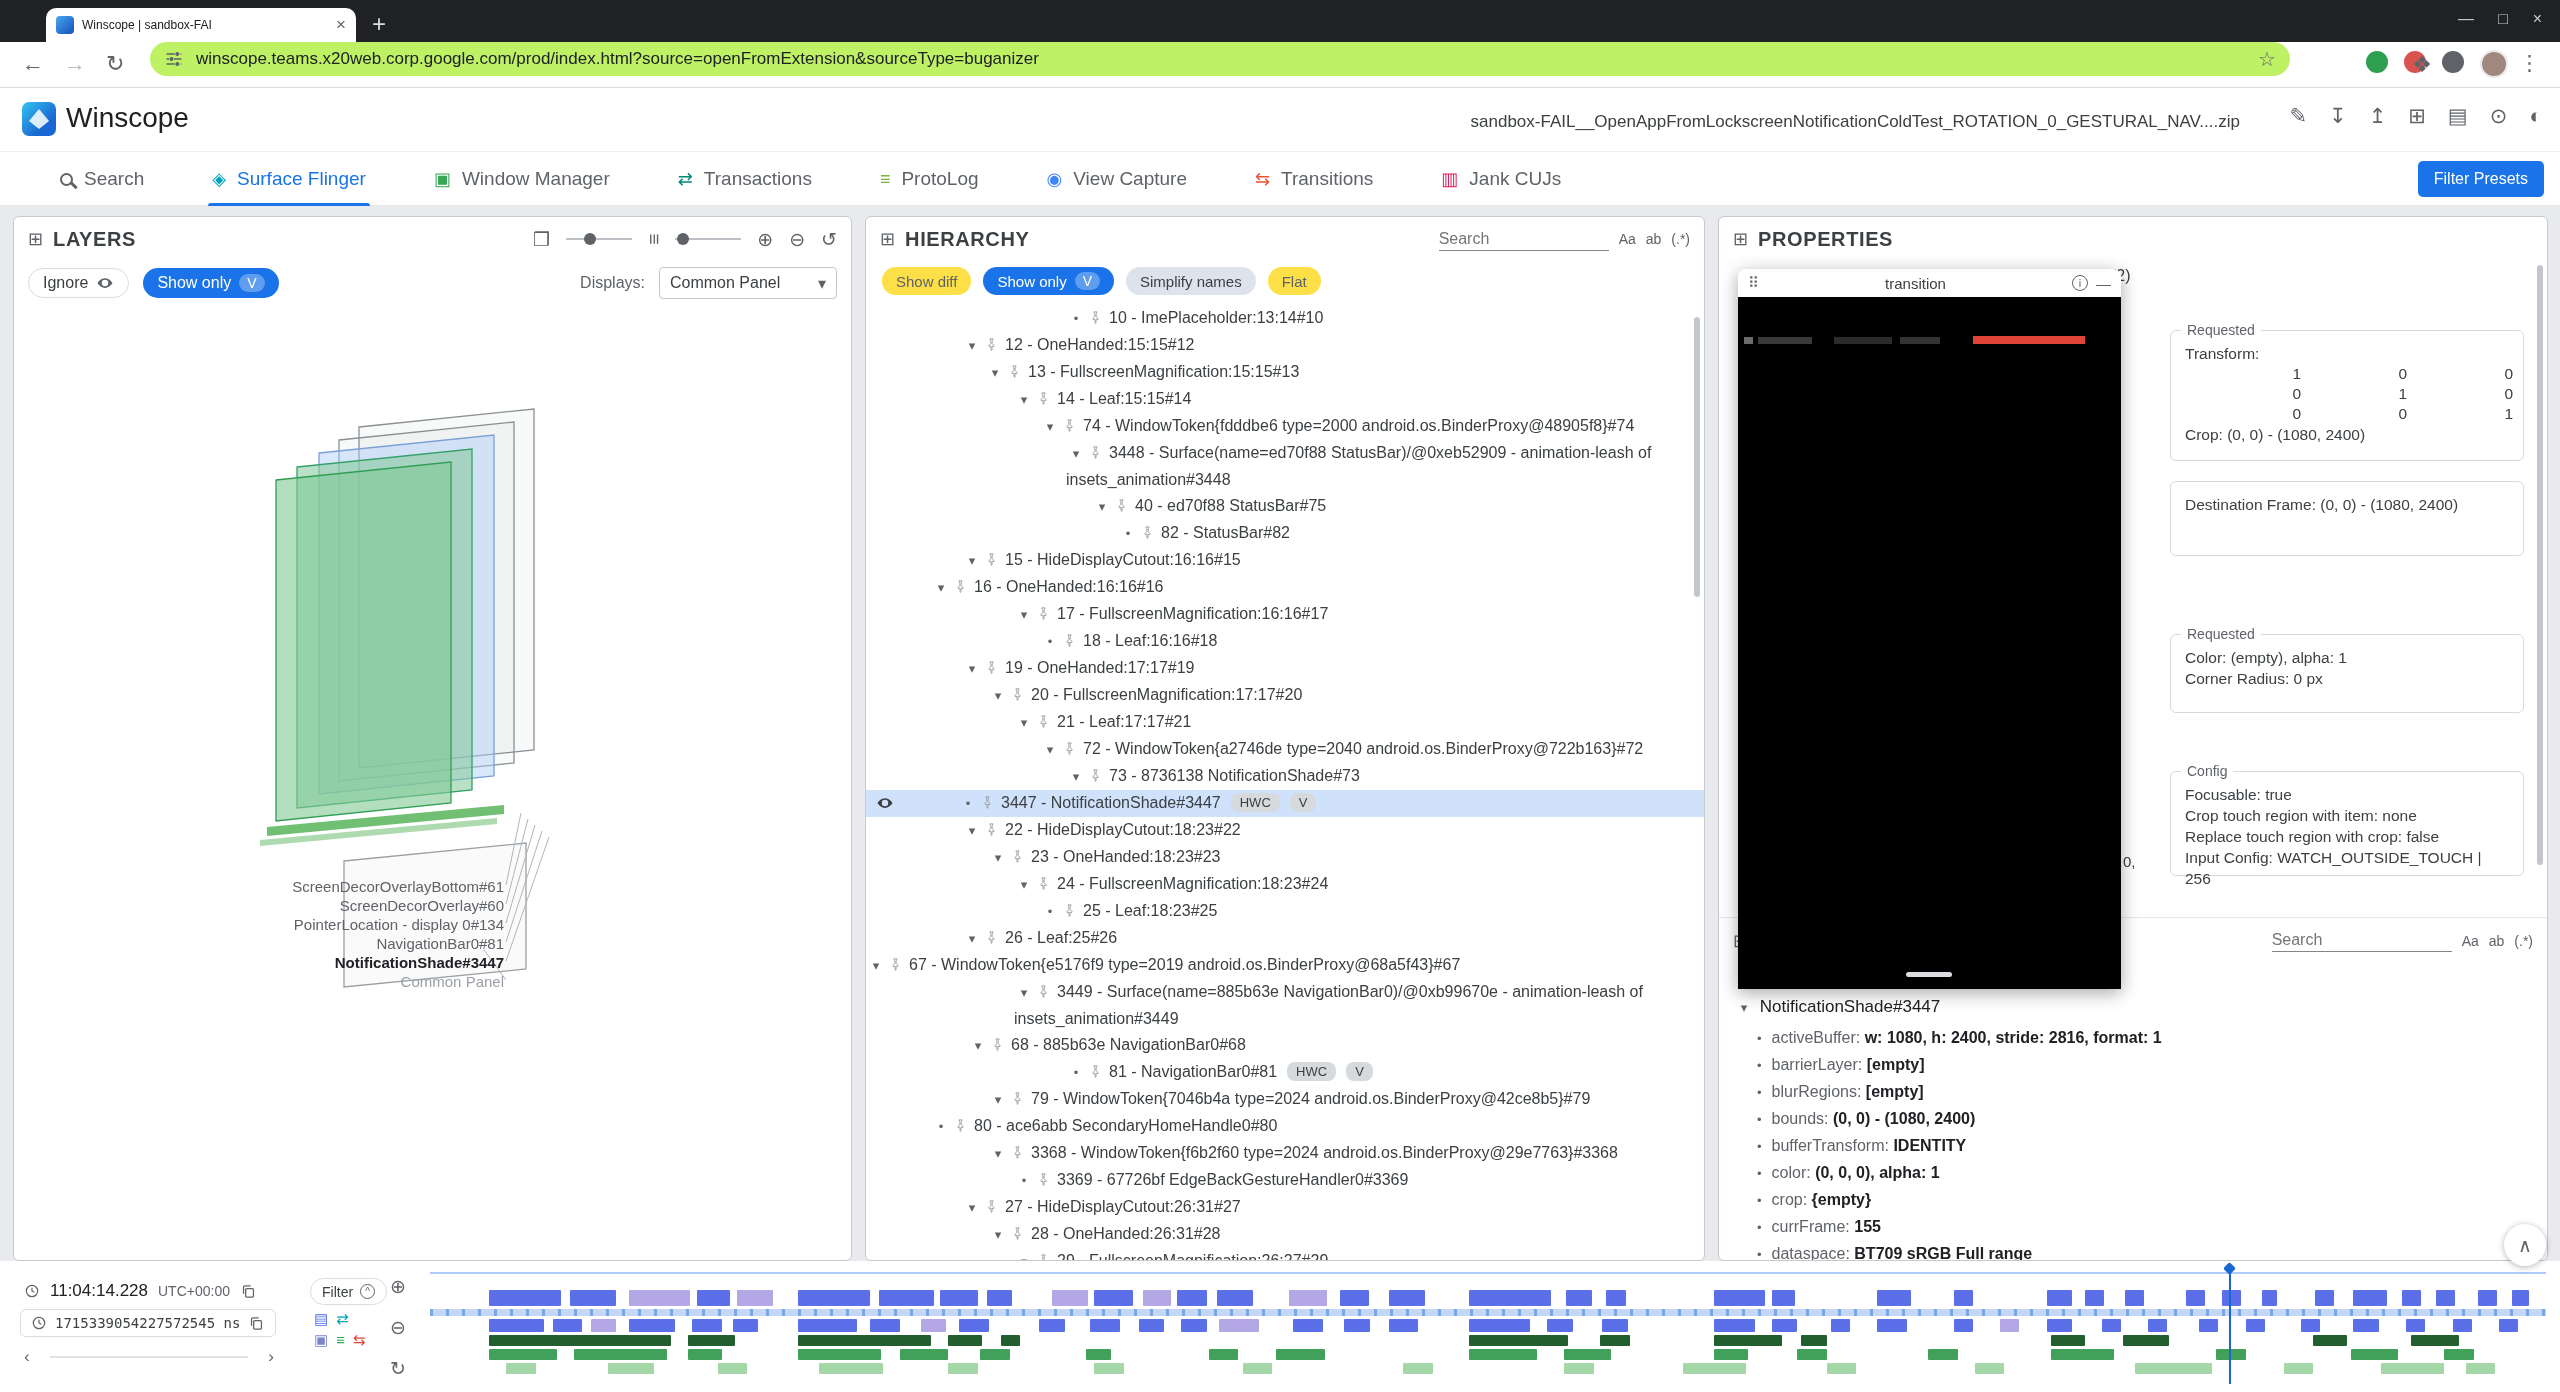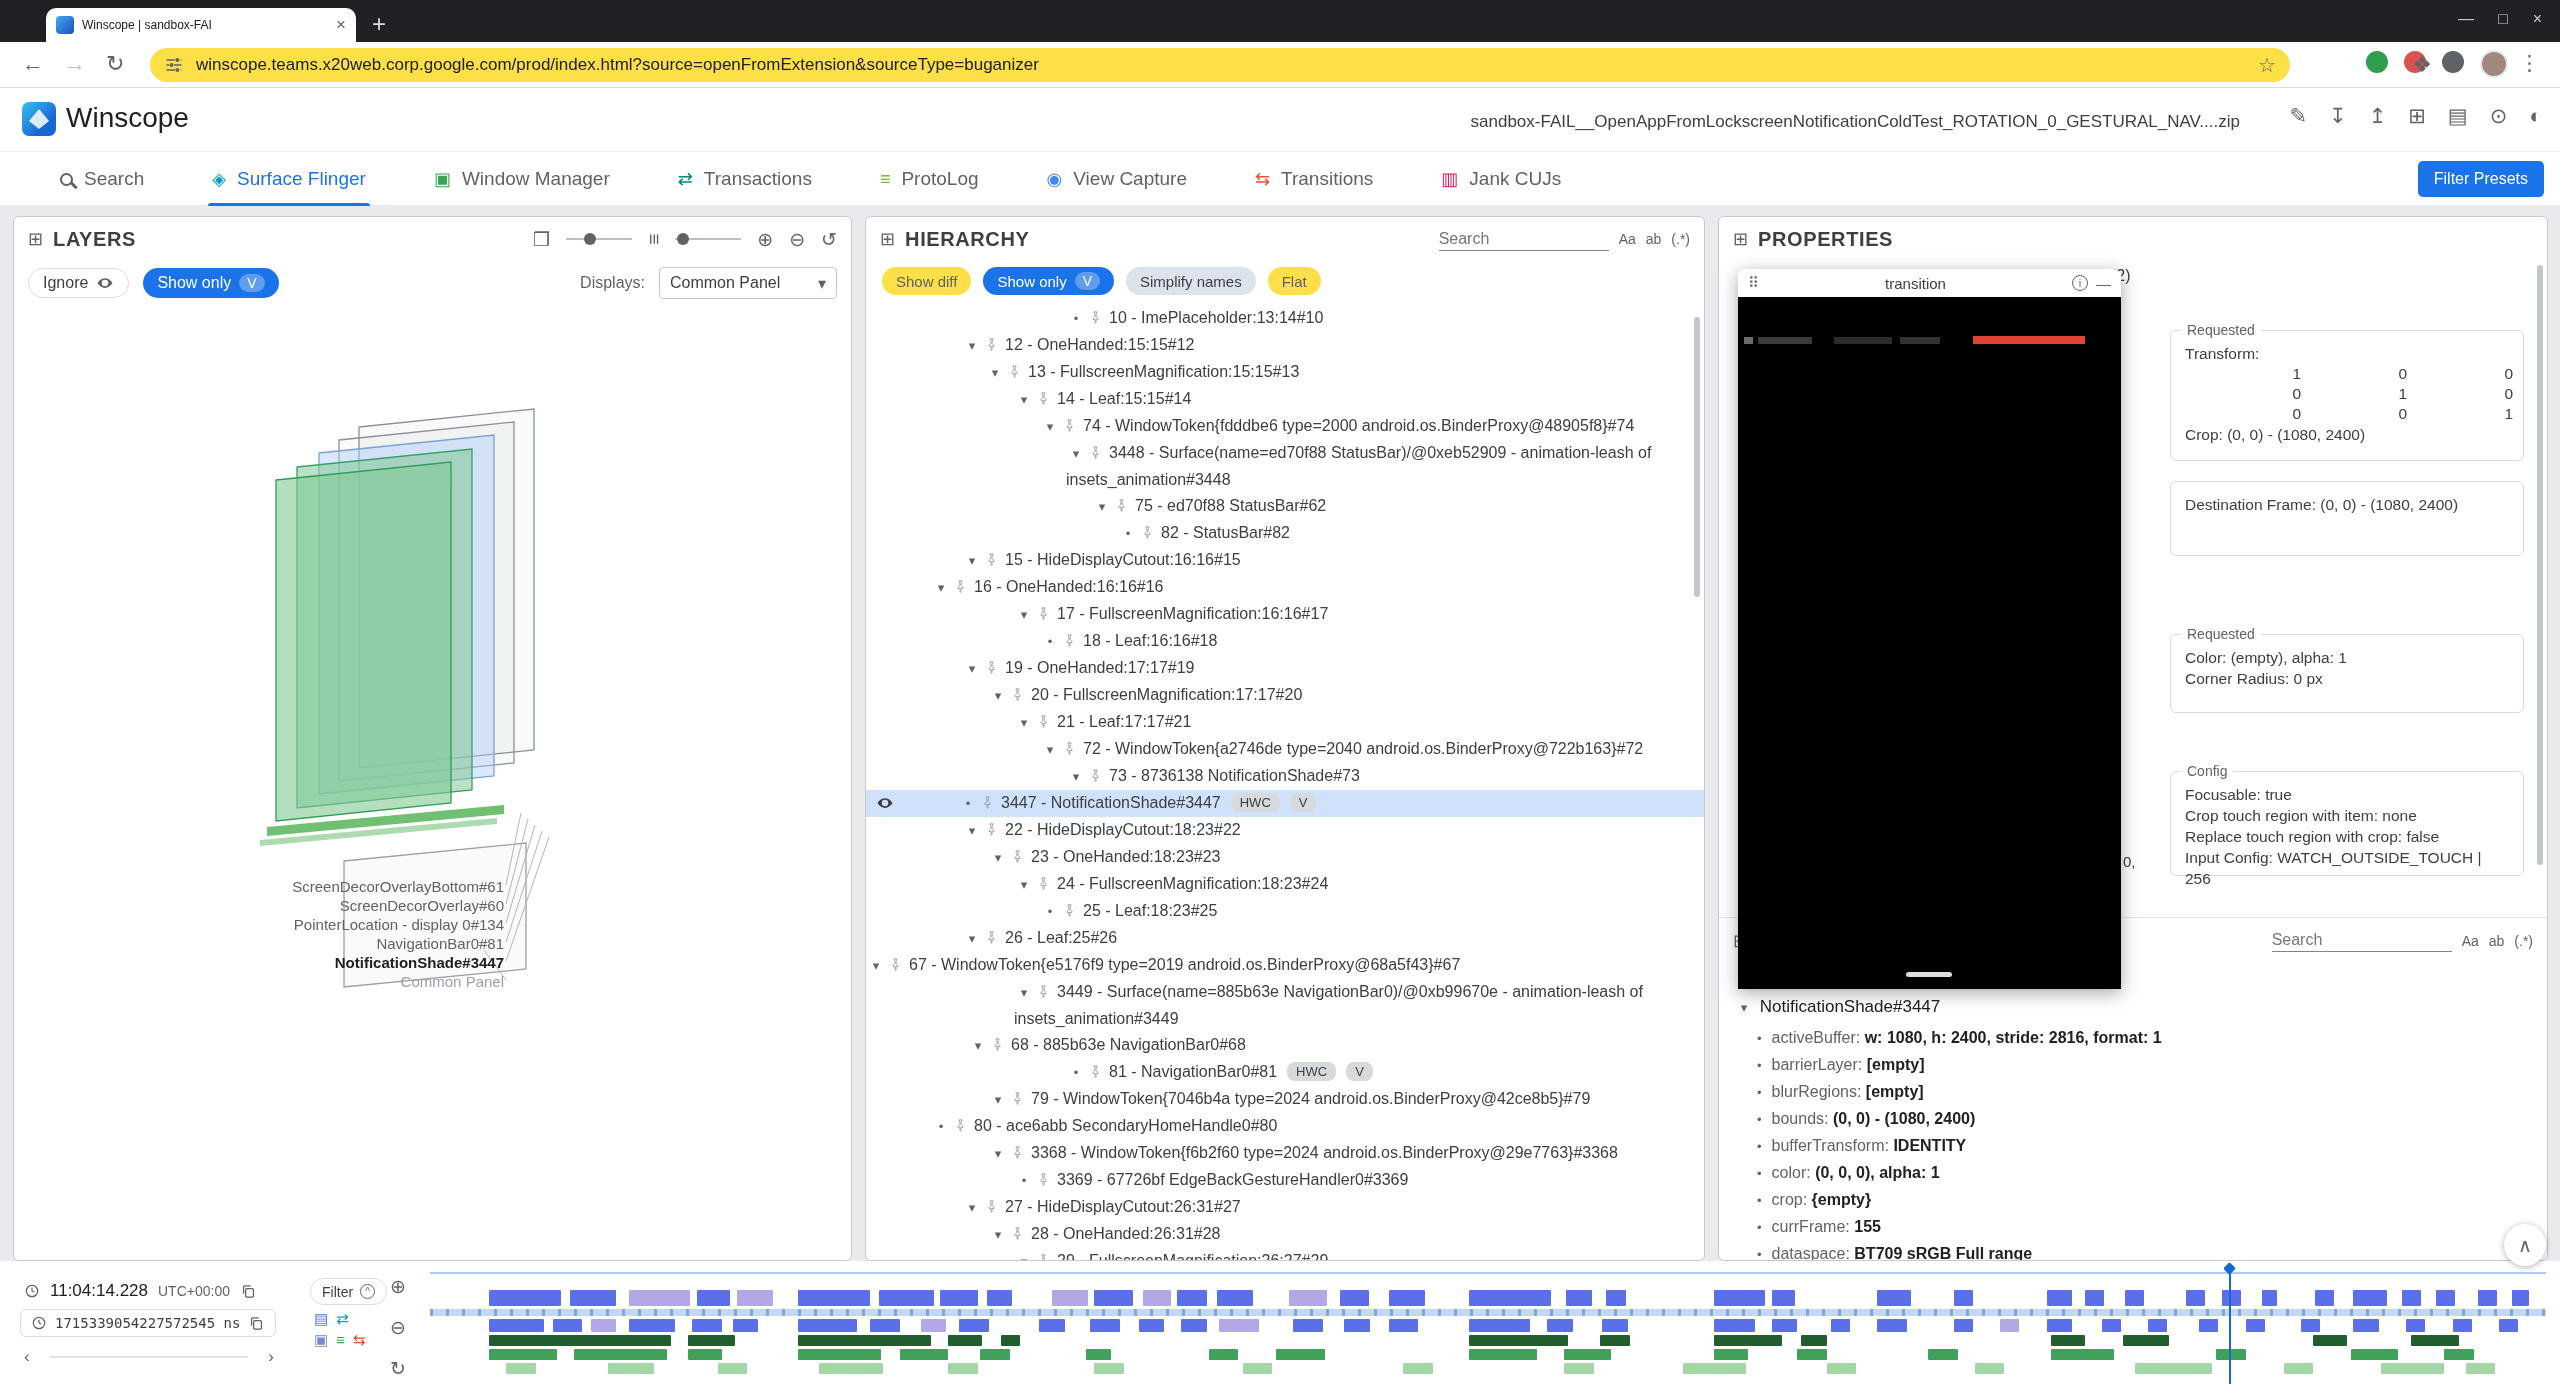--- a/index.html
+++ b/index.html
@@ -7,21 +7,21 @@
   
   .tabstrip{position:absolute;left:0;top:0;width:2560px;height:42px;background:#202124}
   .btab{position:absolute;left:46px;top:8px;width:310px;height:34px;background:#fff;border-radius:10px 10px 0 0;display:flex;align-items:center;padding:0 10px;gap:8px}
   .favicon{width:18px;height:18px;border-radius:4px;background:linear-gradient(135deg,#4aa8f0,#1450b8);flex:none}
   .btab-title{font-size:12px;color:#202124;white-space:nowrap;overflow:hidden;flex:1}
   .btab-close{color:#5f6368;font-size:17px;flex:none}
   .newtab{position:absolute;left:372px;top:10px;color:#dadce0;font-size:24px;line-height:28px}
   .wctl{position:absolute;top:10px;color:#c8ccd0;font-size:16px}
   .toolbar{position:absolute;left:0;top:42px;width:2560px;height:46px;background:#fff;border-bottom:1px solid #dadce0}
   .navbtn{position:absolute;top:9px;font-size:22px;color:#5f6368}
-  .omnibox{position:absolute;left:150px;top:6px;width:2140px;height:34px;border-radius:17px;background:#fde047;display:flex;align-items:center;padding:0 14px;gap:12px}
+  .omnibox{position:absolute;left:150px;top:0;width:2140px;height:34px;border-radius:17px;background:#bef264;display:flex;align-items:center;padding:0 14px;gap:12px}
   .omni-url{font-size:17px;color:#202124;white-space:nowrap;overflow:hidden;flex:1}
   .tune-svg{width:20px;height:20px;flex:none}
   .omni-star{font-size:20px;color:#5f6368;flex:none}
   .ext-row{position:absolute;right:96px;top:9px;display:flex;align-items:center;gap:16px}
   .ext-ic{width:22px;height:22px;border-radius:50%}
   .avatar{position:absolute;right:52px;top:8px;width:28px;height:28px;border-radius:50%;background:#a1887f;border:2px solid #e8eaed}
   .kebab{position:absolute;right:20px;top:9px;font-size:21px;color:#5f6368}
   
   .apphead{position:absolute;left:0;top:88px;width:2560px;height:64px;background:#fff;border-bottom:1px solid #eceef0}
   .logo{position:absolute;left:22px;top:14px;width:34px;height:34px;border-radius:7px;background:linear-gradient(135deg,#35c3f0 0%,#1867d2 70%);overflow:hidden}
@@ -325,21 +325,21 @@
             <path d="M14.5 3h-5l.5 2 1 .8v4.7L8 13.5V15h3.2v5l.8 1.5.8-1.5v-5H16v-1.5l-3-3V5.8l1-.8z"></path>
           </svg></span><span class="nt">14 - Leaf:15:15#14</span></div>
       <div class="tree-row" style="padding-left: 174px;"><span class="tw">▾</span><span><svg class="pin" viewBox="0 0 24 24">
             <path d="M14.5 3h-5l.5 2 1 .8v4.7L8 13.5V15h3.2v5l.8 1.5.8-1.5v-5H16v-1.5l-3-3V5.8l1-.8z"></path>
           </svg></span><span class="nt">74 - WindowToken{fdddbe6 type=2000 android.os.BinderProxy@48905f8}#74</span></div>
       <div class="tree-row" style="padding-left: 200px;"><span class="tw">▾</span><span><svg class="pin" viewBox="0 0 24 24">
             <path d="M14.5 3h-5l.5 2 1 .8v4.7L8 13.5V15h3.2v5l.8 1.5.8-1.5v-5H16v-1.5l-3-3V5.8l1-.8z"></path>
           </svg></span><span class="nt">3448 - Surface(name=ed70f88 StatusBar)/@0xeb52909 - animation-leash of insets_animation#3448</span></div>
       <div class="tree-row" style="padding-left: 226px;"><span class="tw">▾</span><span><svg class="pin" viewBox="0 0 24 24">
             <path d="M14.5 3h-5l.5 2 1 .8v4.7L8 13.5V15h3.2v5l.8 1.5.8-1.5v-5H16v-1.5l-3-3V5.8l1-.8z"></path>
-          </svg></span><span class="nt">75 - ed70f88 StatusBar#62</span></div>
+          </svg></span><span class="nt">40 - ed70f88 StatusBar#75</span></div>
       <div class="tree-row" style="padding-left: 252px;"><span class="tw">•</span><span><svg class="pin" viewBox="0 0 24 24">
             <path d="M14.5 3h-5l.5 2 1 .8v4.7L8 13.5V15h3.2v5l.8 1.5.8-1.5v-5H16v-1.5l-3-3V5.8l1-.8z"></path>
           </svg></span><span class="nt">82 - StatusBar#82</span></div>
       <div class="tree-row" style="padding-left: 96px;"><span class="tw">▾</span><span><svg class="pin" viewBox="0 0 24 24">
             <path d="M14.5 3h-5l.5 2 1 .8v4.7L8 13.5V15h3.2v5l.8 1.5.8-1.5v-5H16v-1.5l-3-3V5.8l1-.8z"></path>
           </svg></span><span class="nt">15 - HideDisplayCutout:16:16#15</span></div>
       <div class="tree-row" style="padding-left: 65px;"><span class="tw">▾</span><span><svg class="pin" viewBox="0 0 24 24">
             <path d="M14.5 3h-5l.5 2 1 .8v4.7L8 13.5V15h3.2v5l.8 1.5.8-1.5v-5H16v-1.5l-3-3V5.8l1-.8z"></path>
           </svg></span><span class="nt">16 - OneHanded:16:16#16</span></div>
       <div class="tree-row" style="padding-left: 148px;"><span class="tw">▾</span><span><svg class="pin" viewBox="0 0 24 24">

